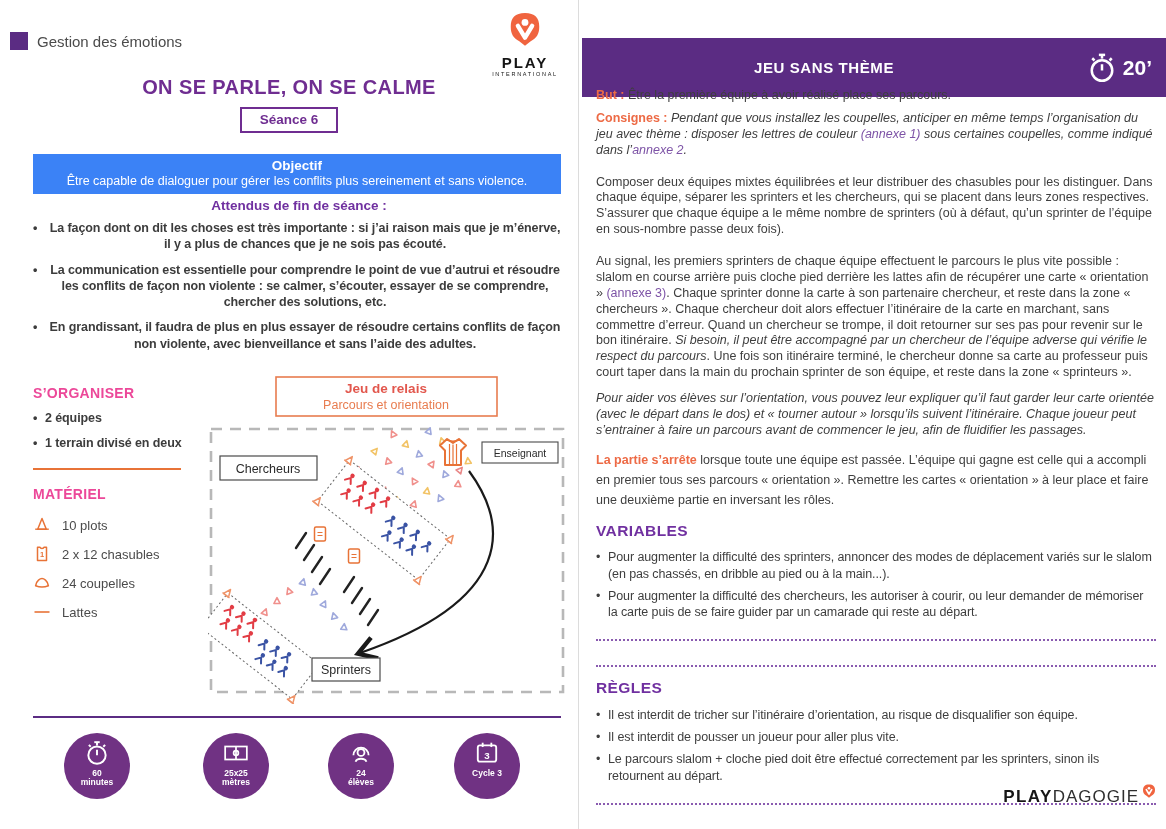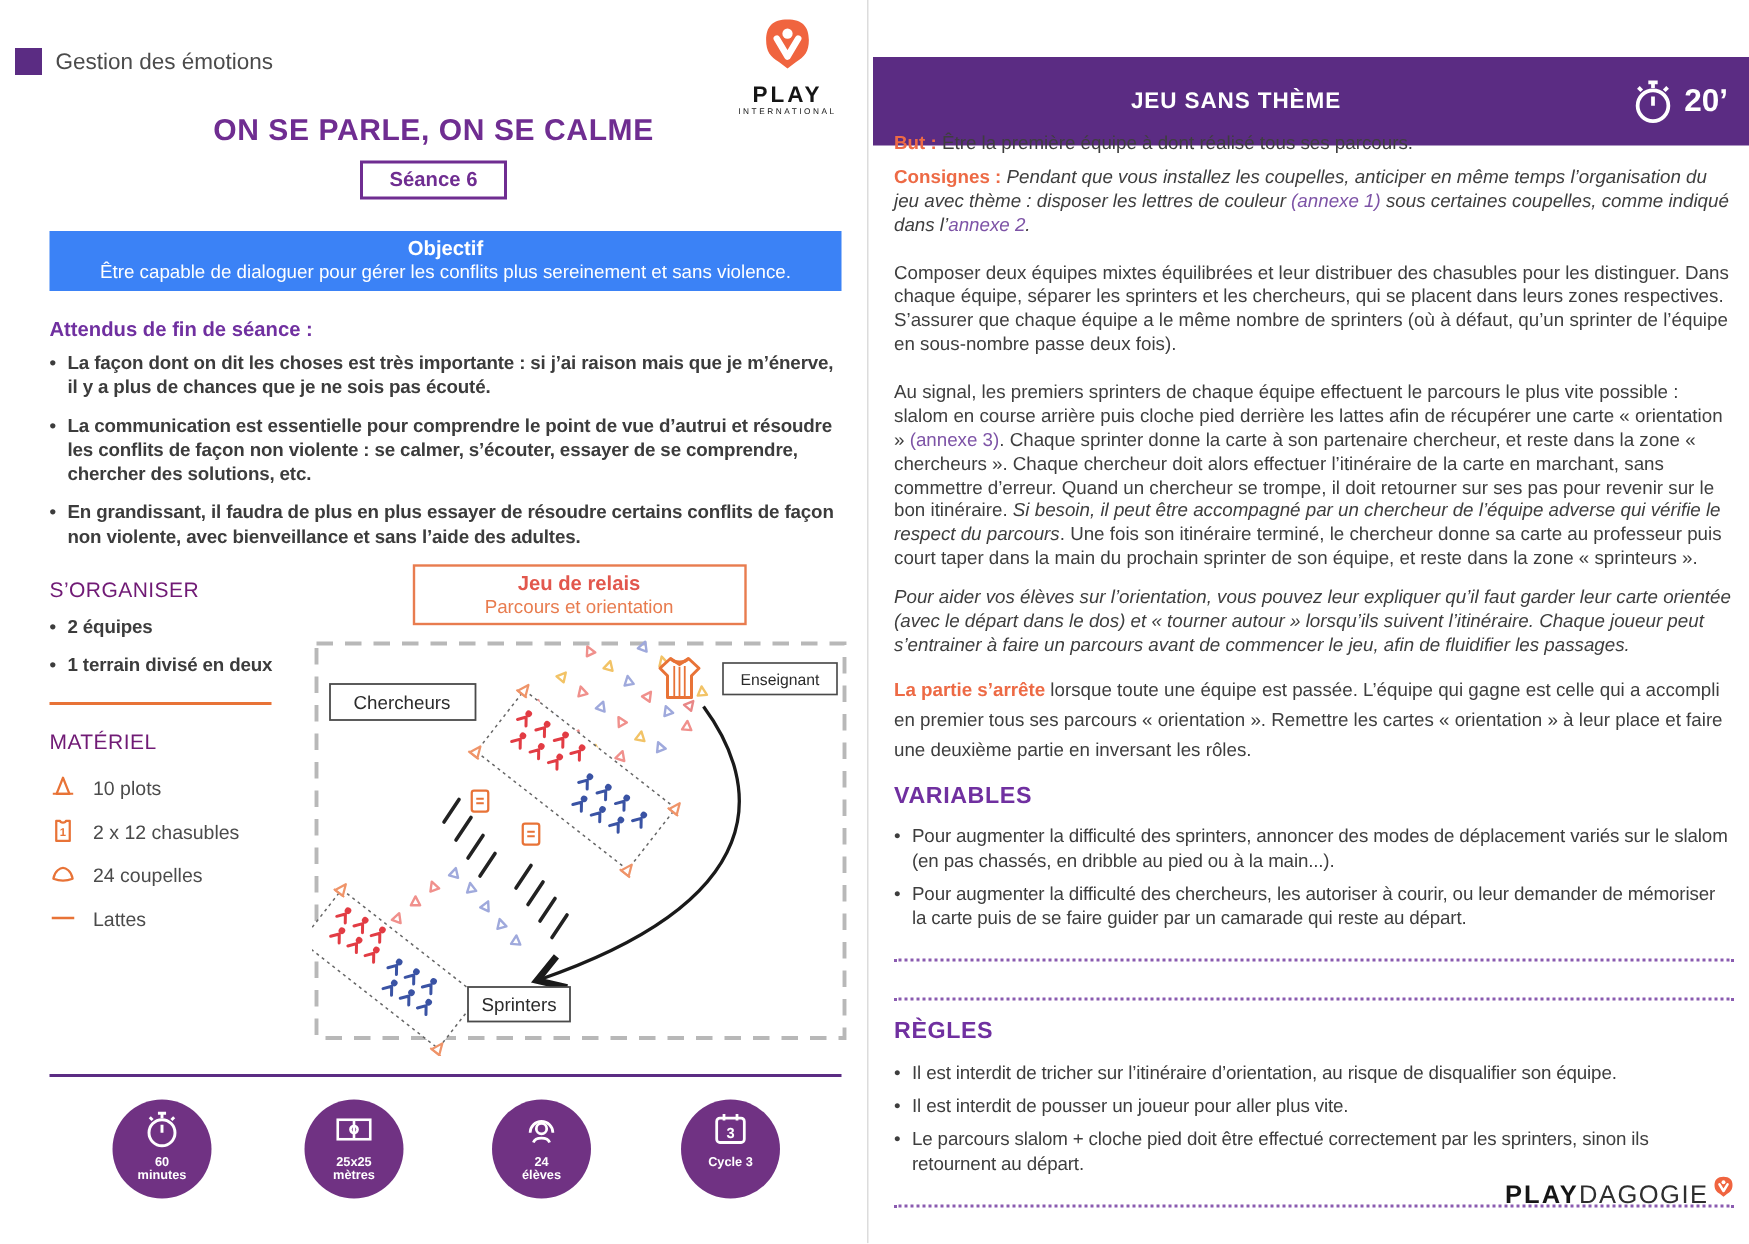--- a/index.html
+++ b/index.html
@@ -15,28 +15,28 @@
   .lp-logo .sub{display:block;font-size:5.5px;letter-spacing:1.7px;color:#151515;margin-top:2px;}
   .lp-title{left:0;top:76px;width:578px;text-align:center;font-size:20px;font-weight:700;
             letter-spacing:.4px;color:#6f2d91;}
   .lp-seance-wrap{left:0;top:107px;width:578px;text-align:center;}
   .lp-seance{display:inline-block;border:2px solid #6f2d91;padding:3px 18px 4px;font-size:13.5px;
              font-weight:700;color:#6f2d91;background:#fff;}
   .lp-objectif{left:33px;top:154px;width:508px;background:#3b82f6;color:#fff;text-align:center;
                padding:4px 10px 6px;}
   .lp-objectif h3{margin:0;font-size:13.5px;font-weight:700;}
   .lp-objectif p{margin:1px 0 0;font-size:12.5px;}
-  .lp-attendus{left:33px;top:212px;width:532px;}
+  .lp-attendus{left:33px;top:198px;width:532px;text-align:center;}
   .lp-attendus h4{margin:0 0 7px;font-size:13.5px;font-weight:700;color:#7030a0;}
   ul.dots{list-style:none;margin:0;padding:0;}
   ul.dots li{position:relative;padding-left:12px;margin-bottom:9px;font-size:12.5px;font-weight:700;
              color:#3c3c3c;line-height:1.3;letter-spacing:-.1px;}
   ul.dots li:before{content:"•";position:absolute;left:0;top:0;}
   .lp-col{left:33px;top:385px;width:186px;}
-  .o-head{font-size:14px;font-weight:400;color:#701a75;letter-spacing:.3px;margin:0 0 9px;}
+  .o-head{font-size:14px;font-weight:700;color:#ec4899;letter-spacing:.3px;margin:0 0 9px;}
   .o-div{border:none;border-top:2px solid #e87337;width:148px;margin:16px 0 16px 0;}
   .mat-row{display:flex;align-items:center;gap:11px;height:29px;text-align:center;}
   .mat-row .lab{font-size:13px;color:#4b4b4b;}
   .lp-diagram{left:208px;top:374px;width:360px;height:330px;}
   .lp-hr{left:33px;top:716px;width:528px;border:none;border-top:2px solid #5b2c83;margin:0;}
   .badge{position:absolute;top:733px;width:66px;height:66px;border-radius:50%;background:#703283;
          color:#fff;text-align:center;}
   .badge svg{margin-top:7px;}
   .badge .t{font-size:8.5px;font-weight:700;line-height:9px;margin-top:-1px;}
 
@@ -305,21 +305,21 @@
       </g>
       <g>
         <rect x="104" y="284" width="68" height="23" fill="#fff" stroke="#4a4a4a" stroke-width="1.2"></rect>
         <text x="138" y="300" text-anchor="middle" font-size="12.5" fill="#2b2b2b">Sprinters</text>
       </g>
     </svg>
   </div>
 
   <hr class="abs lp-hr">
 
-  <div class="badge" style="left:75px;">
+  <div class="badge" style="left:64px;">
     <svg width="26" height="26" viewBox="0 0 24 24" fill="none" stroke="#fff" stroke-width="1.8">
       <line x1="9.5" y1="2" x2="14.5" y2="2"></line>
         <line x1="12" y1="2" x2="12" y2="5"></line>
       <line x1="4.5" y1="4.5" x2="6.2" y2="6.2"></line>
         <line x1="19.5" y1="4.5" x2="17.8" y2="6.2"></line>
       <circle cx="12" cy="14" r="8"></circle>
         <line x1="12" y1="14" x2="12" y2="9"></line>
     </svg>
     <div class="t"><span>60</span><br>
       <span>minutes</span></div>
@@ -365,21 +365,21 @@
         <circle cx="12" cy="14" r="8.2"></circle>
           <line x1="12" y1="14" x2="12" y2="9"></line>
       </svg>
       <span class="d">20’</span>
     </div>
   </div>
 
   <div class="abs rp-content">
     <p class="p-but">
       <span class="lbl-orange">But :</span>
-      <span>Être la première équipe à dont réalisé tous ses parcours.</span>
+      <span>Être la première équipe à avoir réalisé place ses parcours.</span>
     </p>
     <p class="p-consignes">
       <span class="lbl-orange">Consignes :</span>
       <span>Pendant que vous installez les coupelles, anticiper en même temps l’organisation du jeu avec thème : disposer les lettres de couleur </span><span class="lnk">(annexe 1)</span><span> sous certaines coupelles, comme indiqué dans l’</span><span class="lnk">annexe 2</span><span>.</span>
     </p>
     <p class="p-compose">Composer deux équipes mixtes équilibrées et leur distribuer des chasubles pour les distinguer. Dans chaque équipe, séparer les sprinters et les chercheurs, qui se placent dans leurs zones respectives. S’assurer que chaque équipe a le même nombre de sprinters (où à défaut, qu’un sprinter de l’équipe en sous-nombre passe deux fois).</p>
     <p class="p-signal">
       <span>Au signal, les premiers sprinters de chaque équipe effectuent le parcours le plus vite possible : slalom en course arrière puis cloche pied derrière les lattes afin de récupérer une carte « orientation » </span><span class="lnk">(annexe 3)</span><span>. Chaque sprinter donne la carte à son partenaire chercheur, et reste dans la zone « chercheurs ». Chaque chercheur doit alors effectuer l’itinéraire de la carte en marchant, sans commettre d’erreur. Quand un chercheur se trompe, il doit retourner sur ses pas pour revenir sur le bon itinéraire. </span><span class="it">Si besoin, il peut être accompagné par un chercheur de l’équipe adverse qui vérifie le respect du parcours</span><span>. Une fois son itinéraire terminé, le chercheur donne sa carte au professeur puis court taper dans la main du prochain sprinter de son équipe, et reste dans la zone «  sprinteurs ».</span>
     </p>
     <p class="p-aider">Pour aider vos élèves sur l’orientation, vous pouvez leur expliquer qu’il faut garder leur carte orientée (avec le départ dans le dos) et « tourner autour » lorsqu’ils suivent l’itinéraire. Chaque joueur peut s’entrainer à faire un parcours avant de commencer le jeu, afin de fluidifier les passages.</p>

